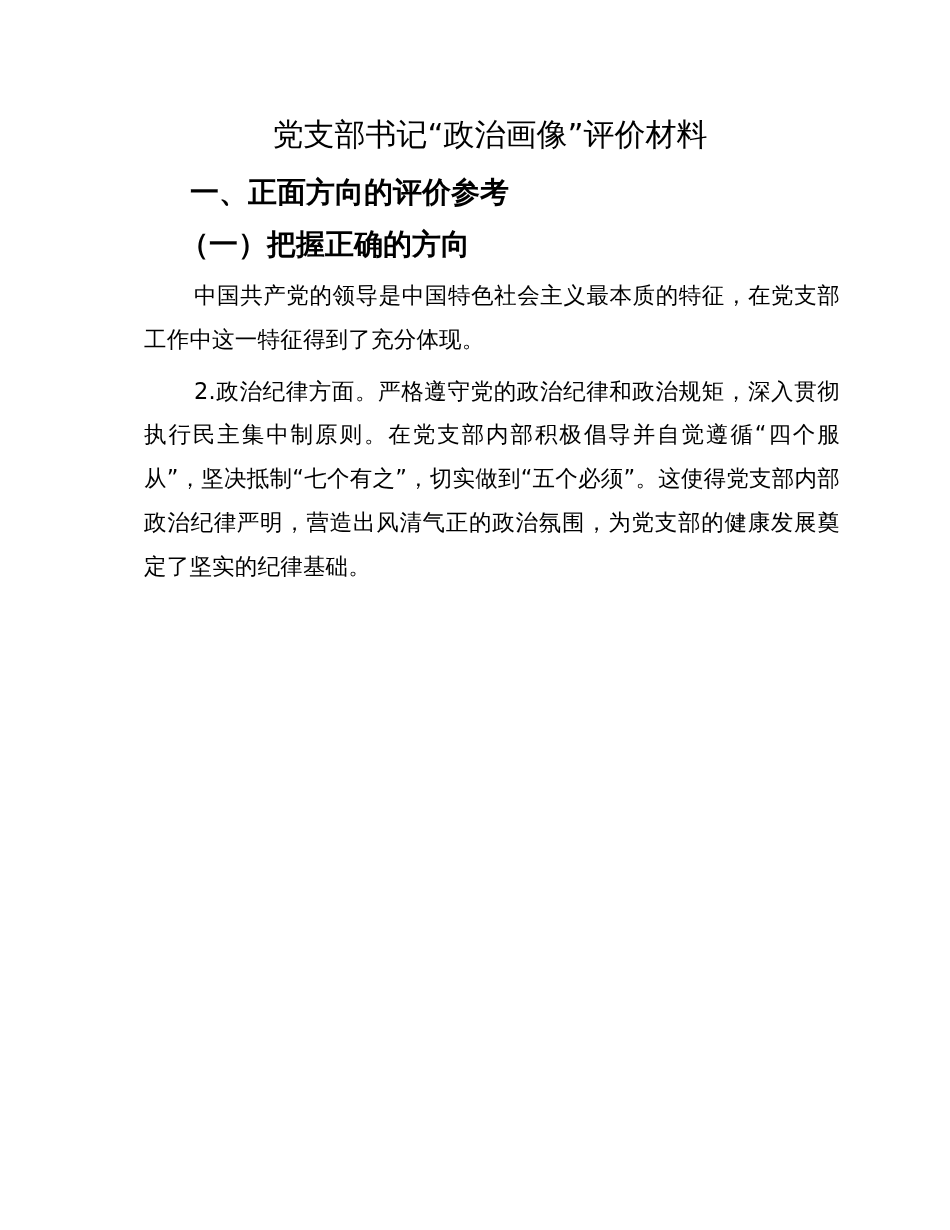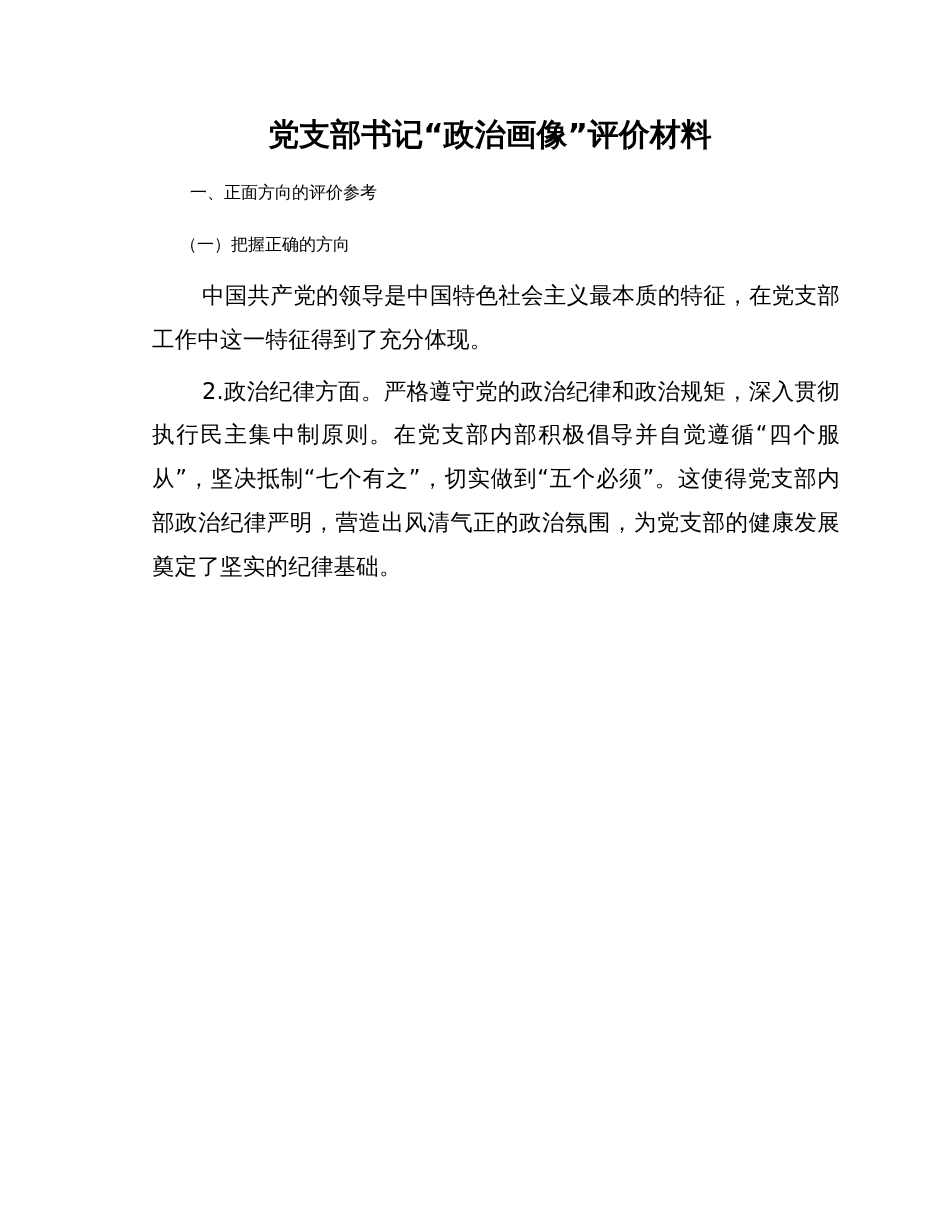--- a/index.html
+++ b/index.html
@@ -19,37 +19,37 @@
       position: absolute;
       left: 140px;
       top: 112px;
       width: 700px;
     }
     .doc-title {
       text-align: center;
       font-size: 31px;
       line-height: 44px;
       margin: 0 0 14px 0;
-      font-weight: bold;
+      font-weight: normal;
       letter-spacing: 0px;
     }
     .heading {
-      font-size: 17px;
+      font-size: 29px;
       line-height: 44px;
       margin: 0 0 8px 0;
-      font-weight: normal;
+      font-weight: bold;
       padding-left: 50px;
     }
     .heading.sub {
       padding-left: 40px;
     }
     .para {
       font-size: 22.5px;
       line-height: 43.8px;
-      margin: 0 0 8px 12px;
+      margin: 0 0 8px 4px;
       text-indent: 50px;
       text-align: justify;
       letter-spacing: 0.2px;
     }
   </style>
 </head>
 <body>
 
 <div class="page">
   <h1 class="doc-title">党支部书记“政治画像”评价材料</h1>

